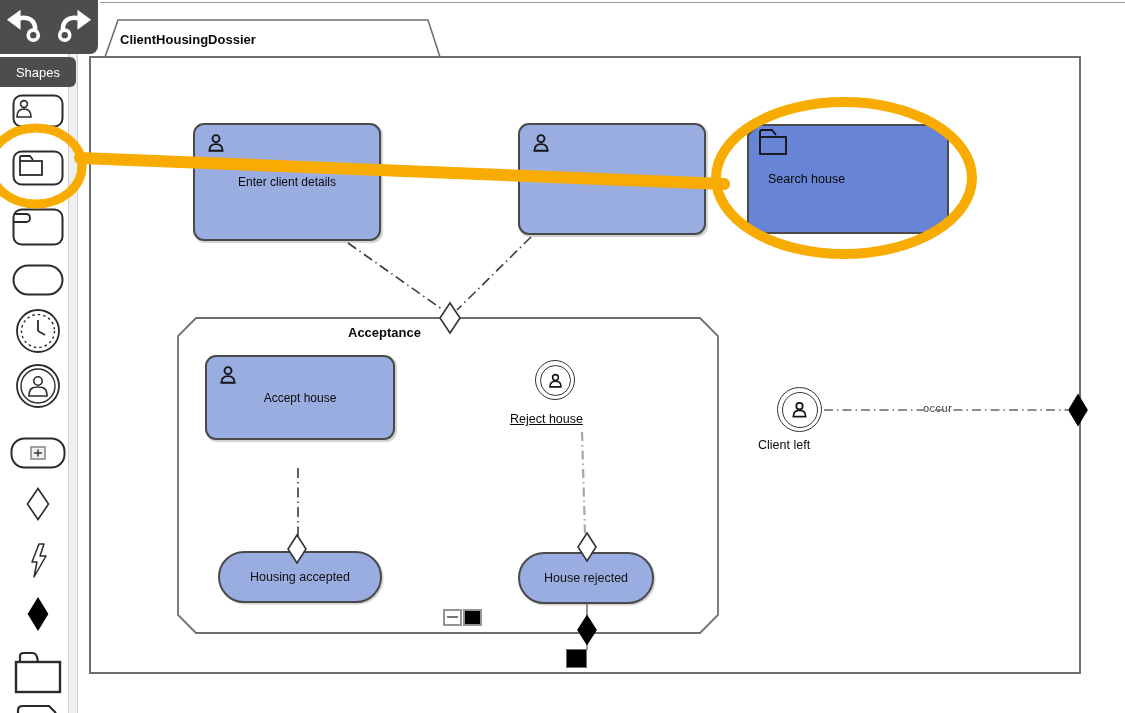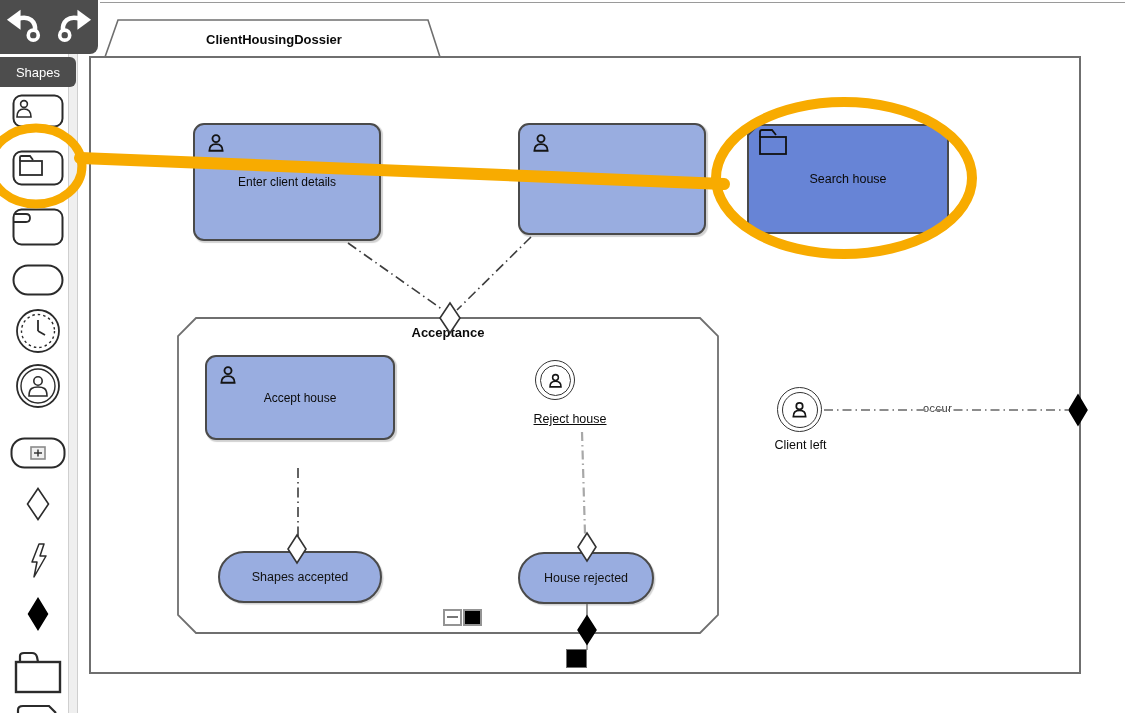--- a/index.html
+++ b/index.html
@@ -31,21 +31,21 @@
   .task .person-badge{ position:absolute; left:10px; top:7px; }
   .milestone{
     background:#99ade0; border:2px solid #4a4a4a; border-radius:26px;
     display:flex; align-items:center; justify-content:center; text-align:center;
     font-size:12.5px; z-index:10; box-shadow:1.5px 1.5px 1px rgba(0,0,0,0.18);
   }
   .dbl-circle{ border:1.6px solid #333; border-radius:50%;
     display:flex; align-items:center; justify-content:center; z-index:10; background:#fff;}
   .dbl-circle .inner{ border:1.4px solid #333; border-radius:50%; width:calc(100% - 7px); height:calc(100% - 7px);
     display:flex; align-items:center; justify-content:center;}
-  .shape-label{ font-size:12.5px; text-align:center; z-index:11; color:#0a0a0a;}
+  .shape-label{ font-size:12.5px; text-align:left; z-index:11; color:#0a0a0a;}
   .bold-label{ font-weight:bold; font-size:13px; }
   .occur-chip{ font-size:11px; color:#3c3c3c; background:#fff; padding:0 3px; z-index:12; letter-spacing:0.5px;}
 
   .marker-box{ z-index:12; }
   .marker-expanded{ width:19px; height:17px; background:#fff; border:2.5px solid #949494; position:relative;}
   .marker-expanded::after{ content:""; position:absolute; left:2px; right:2px; top:5px; height:2px; background:#777;}
   .marker-auto{ width:19px; height:17px; background:#000; border:2.5px solid #949494; }
   .marker-auto-plain{ width:21px; height:19px; background:#000; border:1px solid #6f6f6f;}
 
   .overlay{ left:0; top:0; z-index:50; pointer-events:none; }
@@ -214,21 +214,21 @@
     <div class="inner">
       <svg width="17" height="17" viewBox="0 0 20 20">
         <circle cx="10" cy="6.5" r="3.4" fill="none" stroke="#151515" stroke-width="1.8"></circle>
         <path d="M3.5 17.5 C3.5 12 7 11 10 11 C13 11 16.5 12 16.5 17.5 Z" fill="none" stroke="#151515" stroke-width="1.8"></path>
       </svg>
     </div>
   </div>
   <div class="abs shape-label" style="left:510px; top:412px; width:120px;text-decoration:underline;">Reject house</div>
 
   <div class="abs milestone" style="left:218px; top:551px; width:164px; height:52px;">
-    <span>Shapes accepted</span>
+    <span>Housing accepted</span>
   </div>
   <div class="abs milestone" style="left:518px; top:552px; width:136px; height:52px;">
     <span>House rejected</span>
   </div>
 
   <div class="abs marker-box marker-expanded" style="left:443px; top:609px;"></div>
   <div class="abs marker-box marker-auto" style="left:463px; top:609px;"></div>
   <div class="abs marker-box marker-auto-plain" style="left:566px; top:649px;"></div>
 
   <div class="abs dbl-circle" style="left:777px; top:387px; width:45px; height:45px;">

